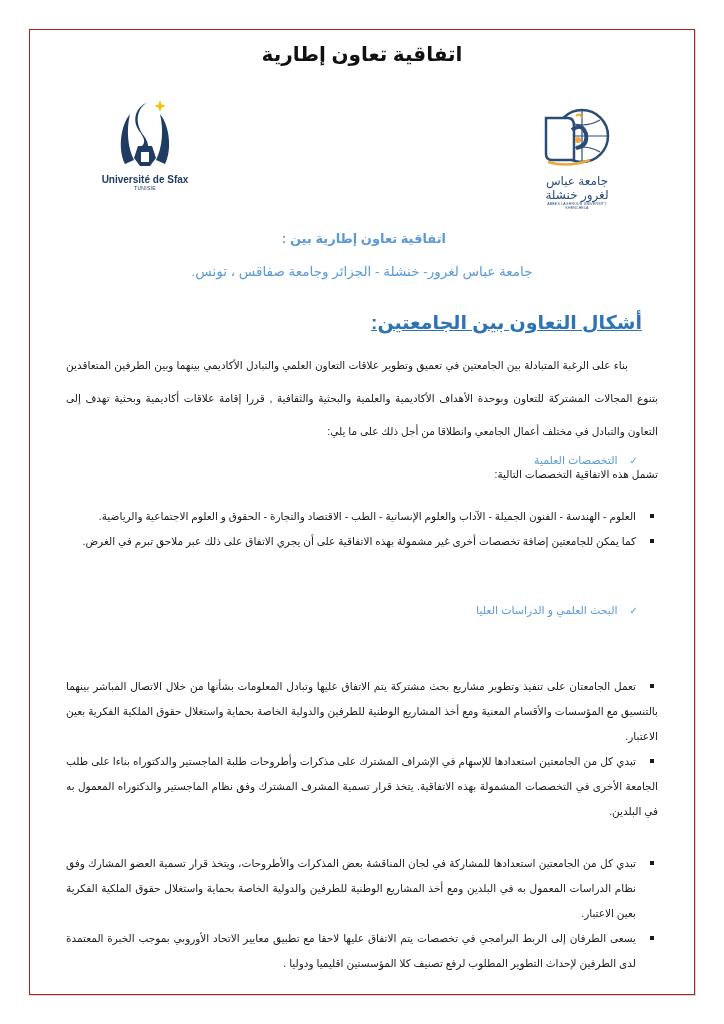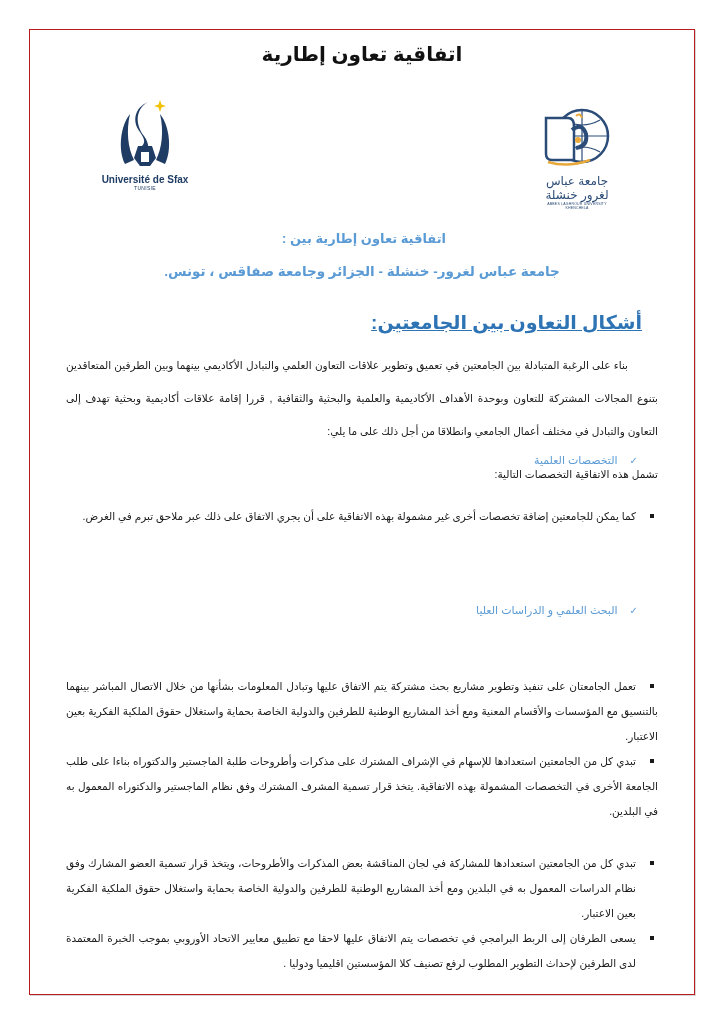--- a/index.html
+++ b/index.html
@@ -11,21 +11,21 @@
              font-size: 20px; font-weight: bold; color: #111; direction: rtl; }
     .logo-left { position: absolute; left: 60px; top: 66px; width: 110px; height: 106px; }
     .logo-right { position: absolute; left: 508px; top: 74px; width: 78px; height: 92px; }
     .logo-caption { font-size: 10px; font-weight: bold; color: #1f3c64; text-align: center; }
     .logo-sub { font-size: 5px; color: #1f3c64; text-align: center; letter-spacing: 0.3px; }
     .logo-right-caption { font-size: 12px; color: #2b4c78; text-align: center; direction: rtl; }
     .logo-right-sub { font-size: 3.5px; color: #2b4c78; text-align: center; letter-spacing: 0.2px; }
     .subtitle1 { position: absolute; left: 4px; right: 0; top: 201px; text-align: center;
                  direction: rtl; color: #5b9bd5; font-weight: bold; font-size: 13px; }
     .subtitle2 { position: absolute; left: 0; right: 0; top: 233px; text-align: center;
-                 direction: rtl; color: #5b9bd5; font-weight: bold; font-size: 13.5px; }
+                 direction: rtl; color: #5b9bd5; font-weight: normal; font-size: 13.5px; }
     .section-heading { position: absolute; right: 52px; top: 281px; direction: rtl;
                        color: #2e74b5; font-weight: bold; font-size: 19px; text-decoration: underline; text-align: center; }
     .body-text { position: absolute; left: 36px; right: 36px; direction: rtl; text-align: justify;
                  font-size: 10.5px; line-height: 33px; color: #1a1a1a; }
     .intro { top: 319px; text-indent: 30px; }
     .check-heading { position: absolute; direction: rtl; color: #5b9bd5; font-size: 11px; }
     .check-heading .chk { color: #5b9bd5; margin-left: 12px; font-size: 10px; }
     .ch1 { right: 56px; top: 424px; }
     .ch2 { right: 56px; top: 574px; }
     .line { position: absolute; right: 36px; direction: rtl; font-size: 10.5px; color: #1a1a1a; }
@@ -84,20 +84,24 @@
 
   <div class="check-heading ch1">
     <span class="chk">✓</span><span>التخصصات العلمية</span>
   </div>
 
   <div class="line" style="top:438px;">تشمل هذه الاتفاقية التخصصات التالية:</div>
 
   <ul class="bullets b1">
     <li>
       <span class="sq"></span>
+      <span>العلوم - الهندسة - الفنون الجميلة - الآداب والعلوم الإنسانية - الطب - الاقتصاد والتجارة - الحقوق و العلوم الاجتماعية والرياضية.</span>
+    </li>
+    <li>
+      <span class="sq"></span>
       <span>كما يمكن للجامعتين إضافة تخصصات أخرى غير مشمولة بهذه الاتفاقية على أن يجري الاتفاق على ذلك عبر ملاحق تبرم في الغرض.</span>
     </li>
   </ul>
 
   <div class="check-heading ch2">
     <span class="chk">✓</span><span>البحث العلمي و الدراسات العليا</span>
   </div>
 
   <ul class="bullets b2">
     <li>

